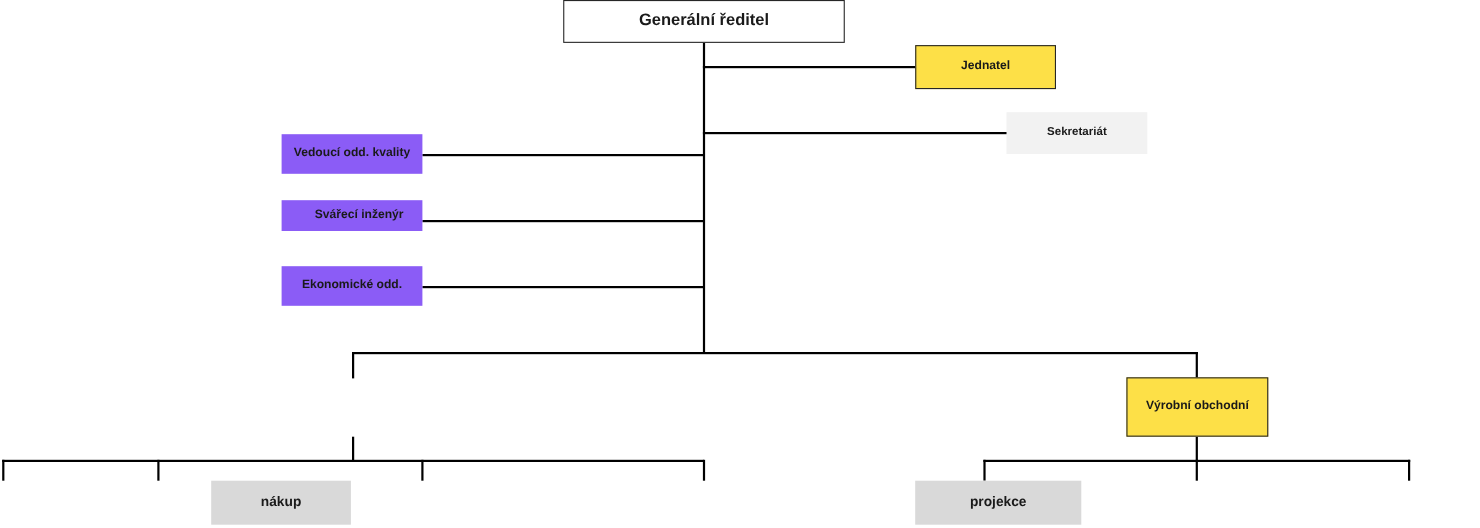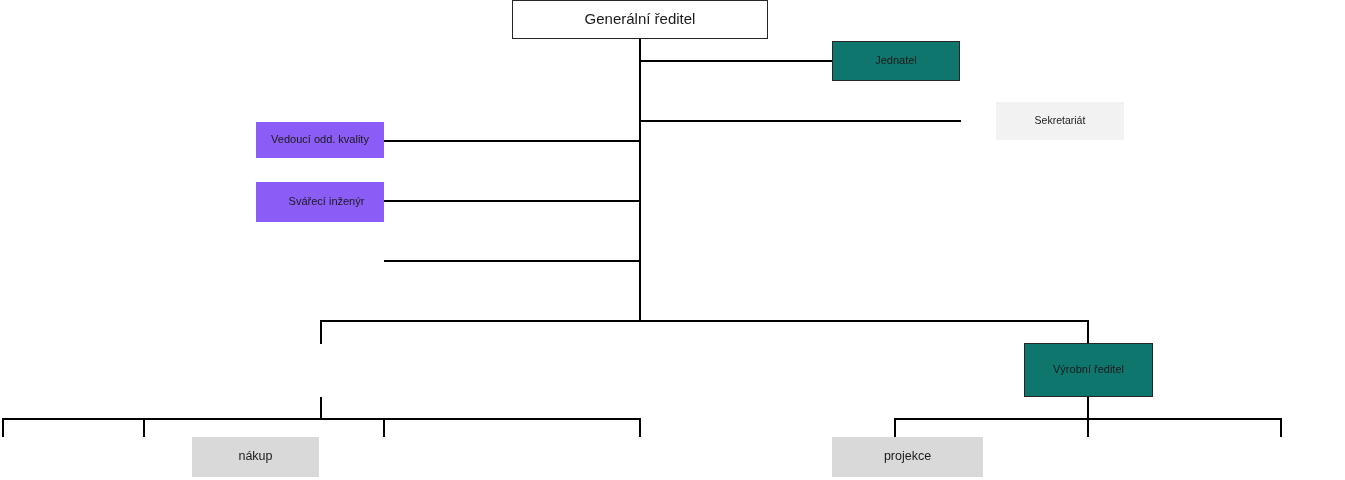--- a/index.html
+++ b/index.html
@@ -18,31 +18,31 @@
     overflow: hidden;
   }
   .node {
     position: absolute;
     box-sizing: border-box;
     display: flex;
     align-items: center;
     justify-content: center;
     text-align: center;
     color: #1a1a1a;
-    font-weight: normal;
+    font-weight: bold;
     line-height: 1.25;
     z-index: 3;
   }
   .node-root {
     background: #ffffff;
     border: 1.5px solid #262626;
     font-size: 15px;
   }
   .node-dark {
-    background: #0f766e;
+    background: #fde047;
     border: 1.5px solid #262626;
     font-size: 11px;
   }
   .node-light {
     background: #8b5cf6;
     border: none;
     font-size: 11px;
   }
   .node-pale {
     background: #f2f2f2;
@@ -100,36 +100,39 @@
   <div class="conn conn-v" style="left:1280px; top:418px; height:19px;"></div>
 
   <div class="node node-root" style="left:512px; top:0px; width:256px; height:39px;">
     <span class="node-label">Generální ředitel</span>
   </div>
 
   <div class="node node-dark" style="left:832px; top:41px; width:128px; height:40px;">
     <span class="node-label">Jednatel</span>
   </div>
 
-  <div class="node node-pale" style="left:996px; top:102px; width:128px; height:38px;">
+  <div class="node node-pale" style="left:915px; top:102px; width:128px; height:38px;">
     <span class="node-label">Sekretariát</span>
   </div>
 
   <div class="node node-light" style="left:256px; top:122px; width:128px; height:36px;">
     <span class="node-label">Vedoucí odd. kvality</span>
   </div>
 
-  <div class="node node-light" style="left:256px; top:182px; width:128px; height:40px;padding-left:13px;">
+  <div class="node node-light" style="left:256px; top:182px; width:128px; height:28px;padding-left:13px;">
     <span class="node-label">Svářecí inženýr</span>
   </div>
 
+  <div class="node node-light" style="left:256px; top:242px; width:128px; height:36px;">
+    <span class="node-label">Ekonomické odd.</span>
+  </div>
 
 
   <div class="node node-dark" style="left:1024px; top:343px; width:129px; height:54px;">
-    <span class="node-label">Výrobní ředitel</span>
+    <span class="node-label">Výrobní obchodní</span>
   </div>
 
 
   <div class="node node-leaf" style="left:192px; top:437px; width:127px; height:40px;">
     <span class="node-label">nákup</span>
   </div>
 
 
 
   <div class="node node-leaf" style="left:832px; top:437px; width:151px; height:40px;">

